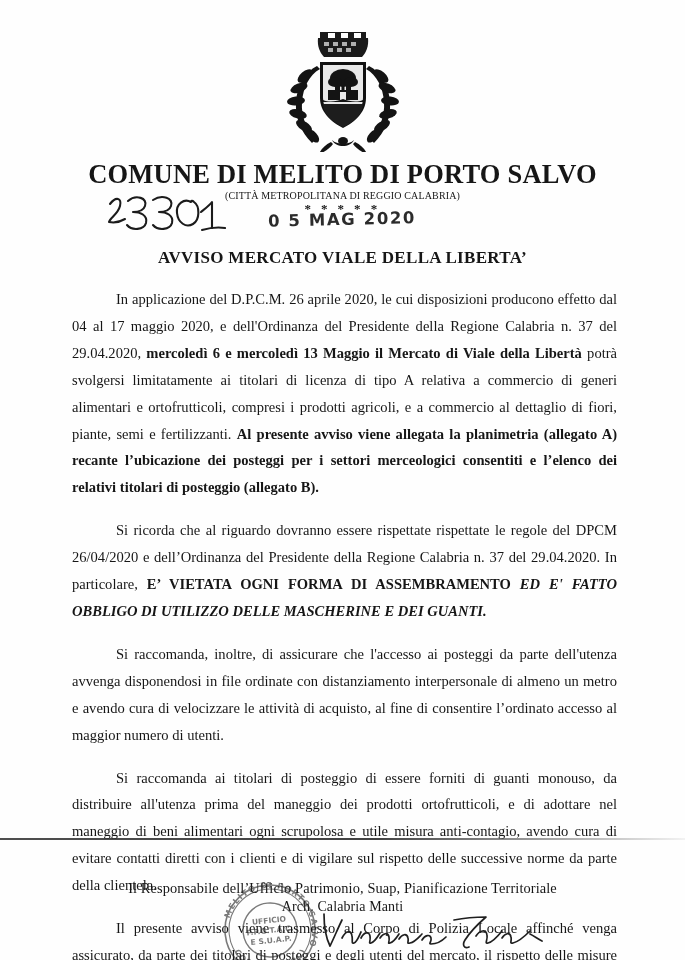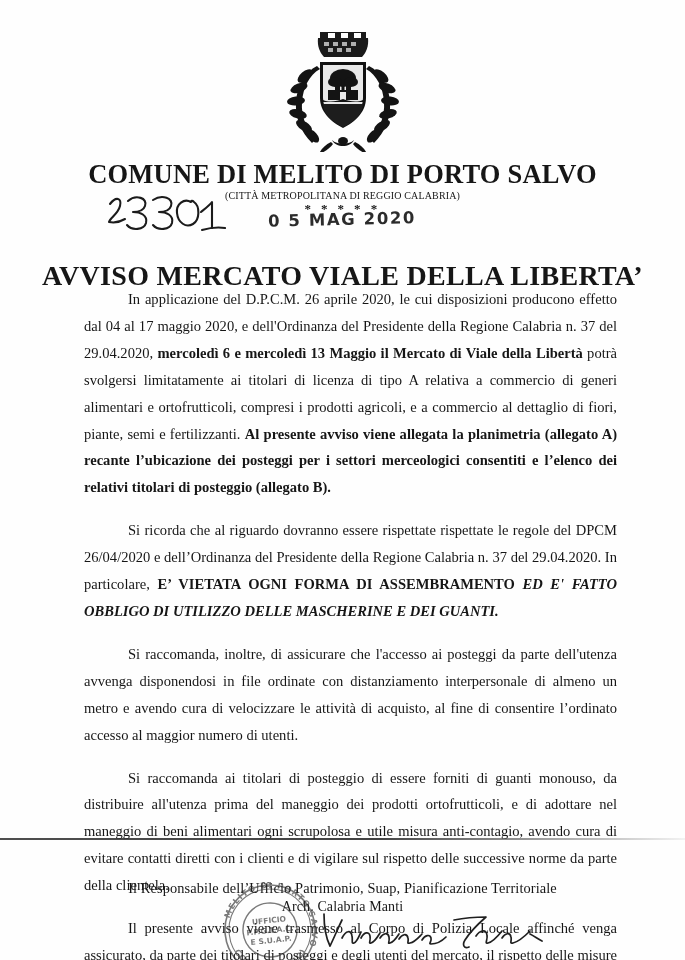--- a/index.html
+++ b/index.html
@@ -112,40 +112,39 @@
     transform: rotate(-1.4deg);
     opacity: .93;
   }
 
   
   .avviso {
     position: absolute;
     left: 0; right: 0;
     top: 248px;
     text-align: center;
-    font-size: 28px;
+    font-size: 17px;
     font-weight: bold;
     letter-spacing: .3px;
     white-space: nowrap;
-    margin-top: 12px;
   }
 
   
   .body-text {
     position: absolute;
     left: 72px;
     top: 286px;
     width: 545px;
     font-size: 14.55px;
     line-height: 1.85;
     text-align: justify;
     text-justify: inter-word;
   }
   .body-text p {
-    margin: 0 0 16px 12px;
+    margin: 0 0 16px 0;
     text-indent: 44px;
   }
   .body-text p:last-child { margin-bottom: 0; }
   .b  { font-weight: bold; }
   .bi { font-weight: bold; font-style: italic; }
 
   
   .fold-line {
     position: absolute;
     left: 0;

